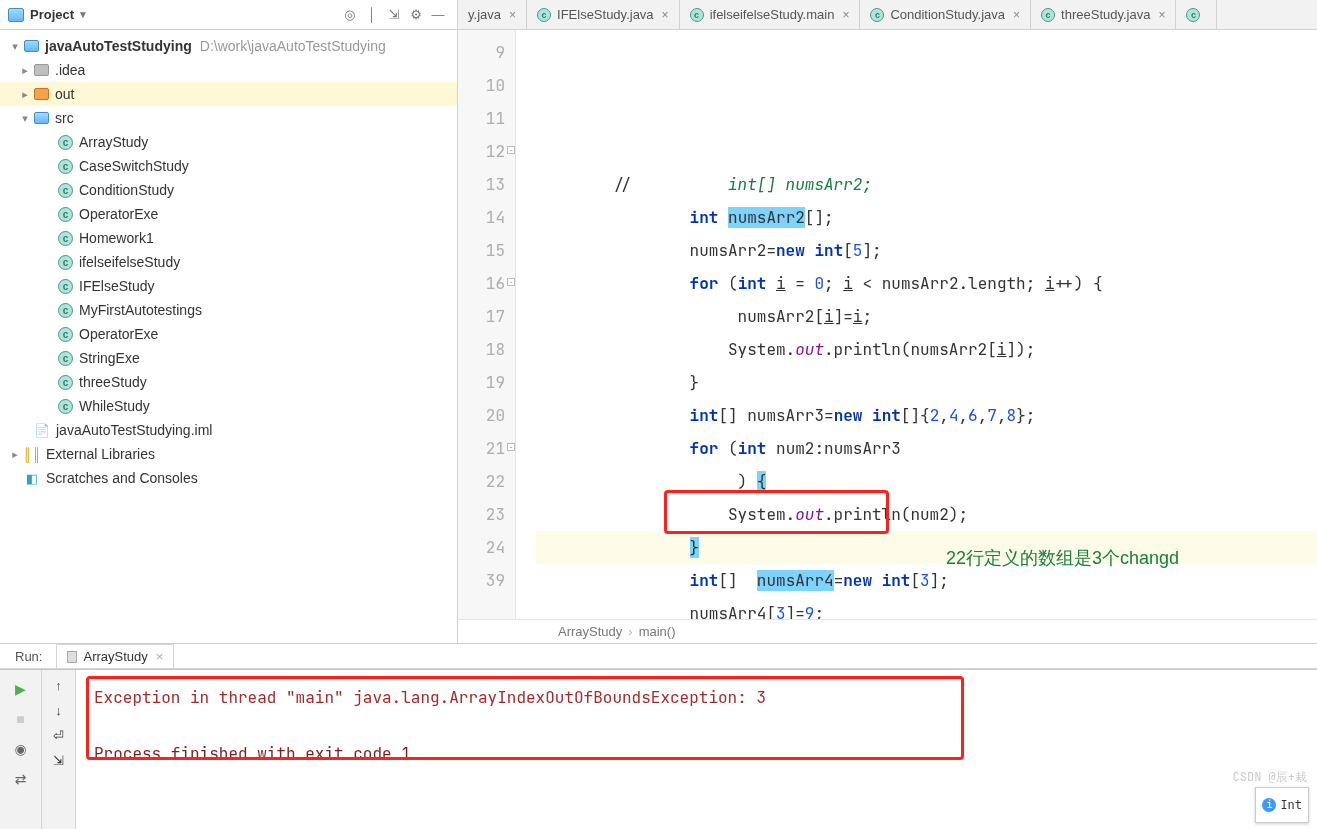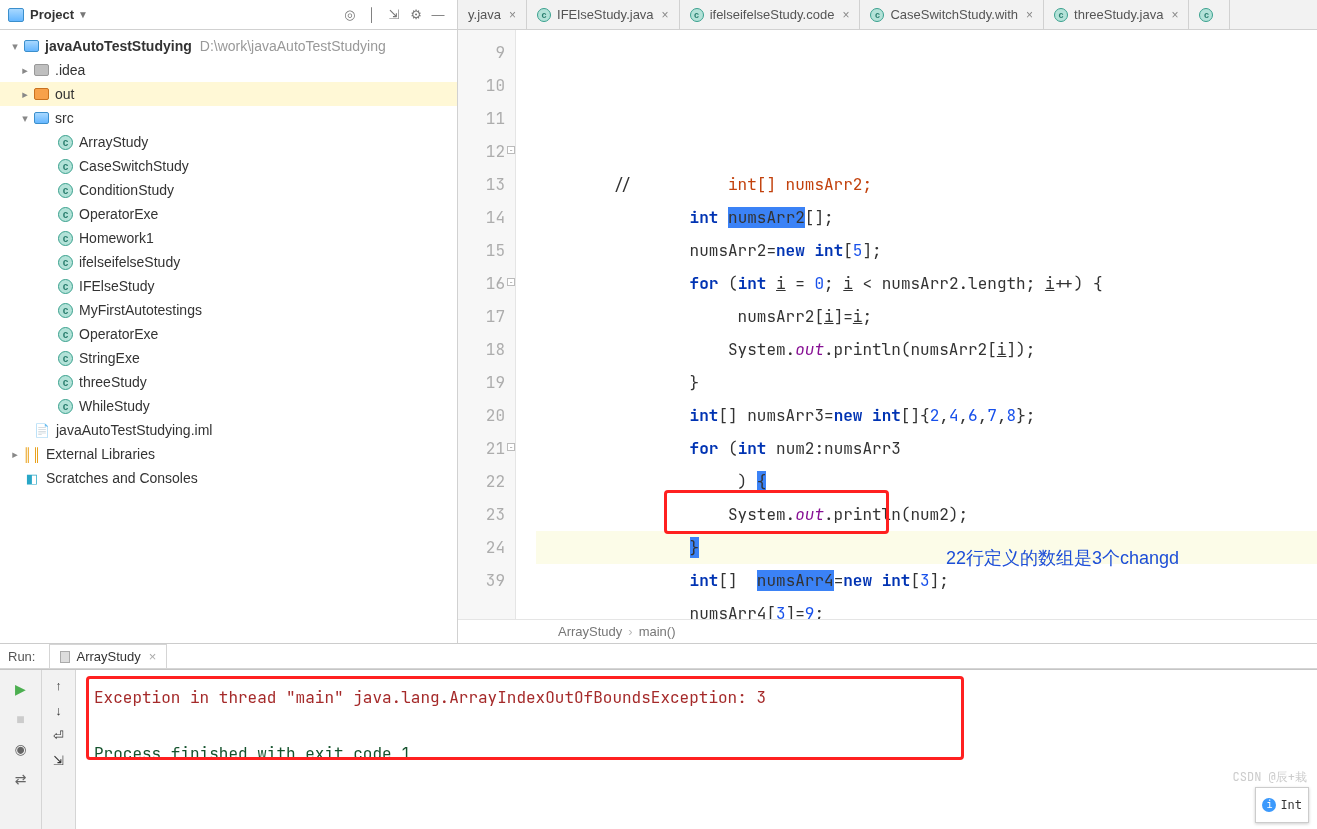--- a/index.html
+++ b/index.html
@@ -31,40 +31,40 @@
 .tab { display:flex; align-items:center; padding:0 10px; border-right:1px solid #d1d1d1; background:#f2f2f2; color:#555; font-size:13px; cursor:pointer; white-space:nowrap;}
 .tab .tico { width:14px; height:14px; border-radius:50%; background:#b3e2d8; border:1px solid #3aa18e; margin-right:6px; display:flex; align-items:center; justify-content:center; color:#2b7f6f; font-size:9px; font-weight:bold;}
 .tab .close-x { margin-left:8px; color:#888; font-size:12px;}
 .code-scroll { flex:1; display:flex; position:relative; overflow:hidden; font-family:"JetBrains Mono","Consolas",monospace; font-size:16px;}
 .gutter { width:58px; background:#f7f7f7; border-right:1px solid #e5e5e5; text-align:right; padding:6px 10px 6px 0; color:#adadad; line-height:33px;}
 .gutter .gl { position:relative; }
 .fold-mark { position:absolute; right:-10px; top:11px; width:8px; height:8px; border:1px solid #bbb; background:#fff; font-size:7px; line-height:7px; text-align:center; color:#888;}
 .code-body { flex:1; padding:6px 0 6px 20px; line-height:33px; white-space:pre; position:relative;}
 .kw { color:#0033b3; font-weight:bold;}
 .num { color:#1750eb;}
-.com { color:#c2410c; }
+.com { color:#15803d; font-style:italic;}
 .field { color:#871094; font-style:italic;}
-.hl-var { background:#3b82f6;}
+.hl-var { background:#7dd3fc;}
 .red-box { position:absolute; border:3px solid #ff2020; border-radius:4px; pointer-events:none;}
-.annotation { position:absolute; color:#1d4ed8; font-size:18px; font-family:"Microsoft YaHei",sans-serif; line-height:28px;}
+.annotation { position:absolute; color:#15803d; font-size:18px; font-family:"Microsoft YaHei",sans-serif; line-height:28px;}
 .breadcrumb { height:24px; border-top:1px solid #e5e5e5; display:flex; align-items:center; padding-left:100px; color:#777; font-size:13px;}
 .breadcrumb .sep { margin:0 6px; color:#bbb;}
 .run-panel { height:185px; display:flex; border-top:1px solid #c5c5c5;}
 .run-left { width:42px; background:#f2f2f2; border-right:1px solid #d5d5d5; display:flex; flex-direction:column; align-items:center; padding-top:8px; gap:8px;}
 .run-left .rbtn { width:22px; height:22px; display:flex; align-items:center; justify-content:center; color:#666; cursor:pointer; font-size:14px;}
 .run-left .rbtn.play { color:#4caf50;}
 .run-mid { width:34px; background:#f2f2f2; border-right:1px solid #d5d5d5; display:flex; flex-direction:column; align-items:center; padding-top:8px; gap:10px;}
-.run-header { height:28px; border-bottom:1px solid #d5d5d5; display:flex; align-items:center; padding-left:8px;}
+.run-header { height:28px; border-bottom:1px solid #d5d5d5; display:flex; align-items:center; padding-left:15px;}
 .run-header .rlabel { margin-right:14px; color:#555;}
 .run-header .rtab { background:#fff; padding:4px 10px; border:1px solid #d5d5d5; border-bottom:none; display:flex; align-items:center;}
 .run-header .rtab .rico { width:10px; height:12px; background:#ddd; border:1px solid #aaa; margin-right:6px;}
 .run-output { flex:1; background:#fff; font-family:"JetBrains Mono","Consolas",monospace; font-size:16px; padding:14px 18px; position:relative; line-height:28px;}
 .exc { color:#a52a2a;}
 .link { color:#2470d8; text-decoration:underline;}
-.proc { color:#14532d;}
+.proc { color:#7f1d1d;}
 .run-output .red-box2 { position:absolute; border:3px solid #ff2020; border-radius:4px; top:6px; left:10px; width:878px; height:84px; pointer-events:none;}
 .watermark { position:absolute; right:10px; bottom:38px; color:#ccc; font-size:12px;}
 .corner-btn { position:absolute; right:8px; bottom:6px; background:#fff; border:1px solid #ccc; padding:3px 6px; font-size:12px; display:flex; align-items:center; gap:4px; box-shadow:0 1px 3px rgba(0,0,0,0.2);}
 .corner-btn .info-ico { width:14px; height:14px; border-radius:50%; background:#3b99fc; color:#fff; font-size:10px; text-align:center; line-height:14px;}
 </style>
 </head>
 <body>
 
 <div class="top-container">
 
@@ -188,26 +188,26 @@
           <span>y.java</span>
           <span class="close-x">×</span>
         </div>
         <div class="tab">
           <span class="tico">c</span>
           <span>IFElseStudy.java</span>
           <span class="close-x">×</span>
         </div>
         <div class="tab">
           <span class="tico">c</span>
-          <span>ifelseifelseStudy.code</span>
-          <span class="close-x">×</span>
-        </div>
-        <div class="tab">
-          <span class="tico">c</span>
-          <span>CaseSwitchStudy.with</span>
+          <span>ifelseifelseStudy.main</span>
+          <span class="close-x">×</span>
+        </div>
+        <div class="tab">
+          <span class="tico">c</span>
+          <span>ConditionStudy.java</span>
           <span class="close-x">×</span>
         </div>
         <div class="tab">
           <span class="tico">c</span>
           <span>threeStudy.java</span>
           <span class="close-x">×</span>
         </div>
         <div class="tab">
           <span class="tico">c</span>
         </div>

